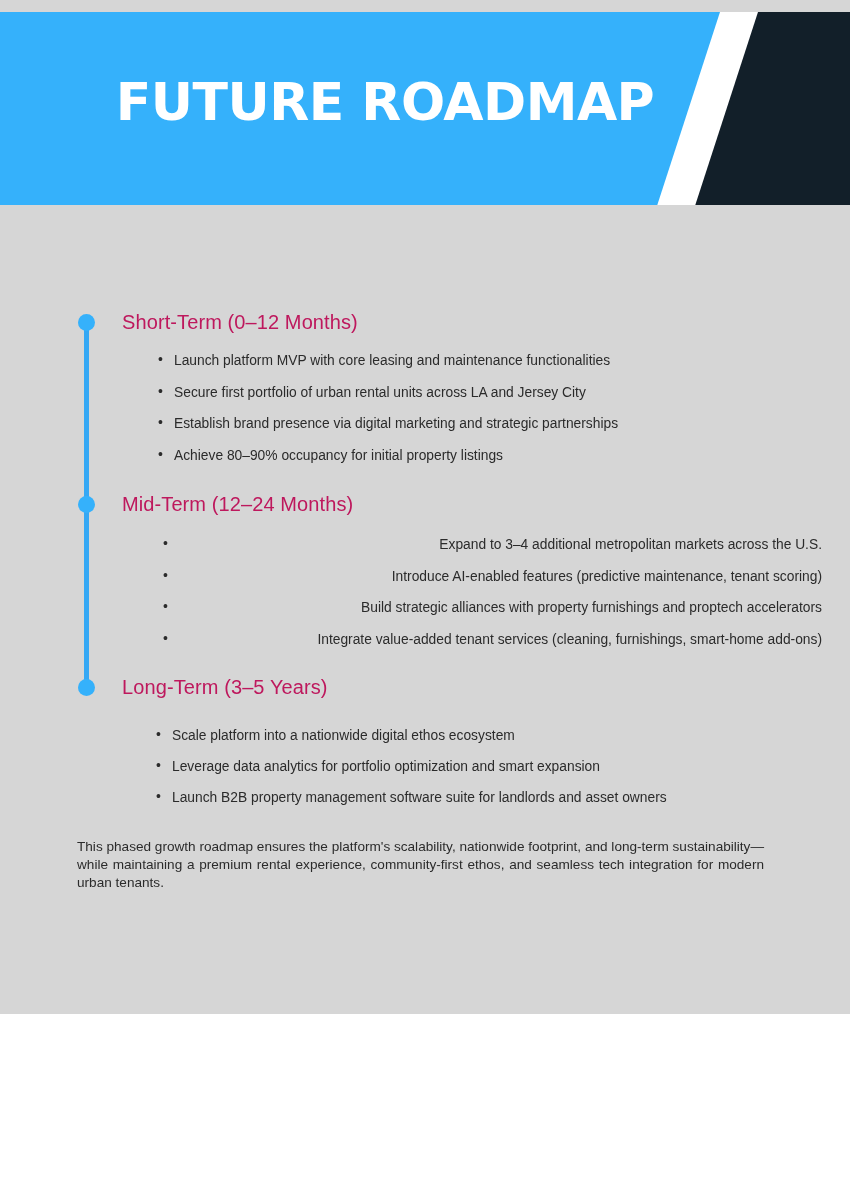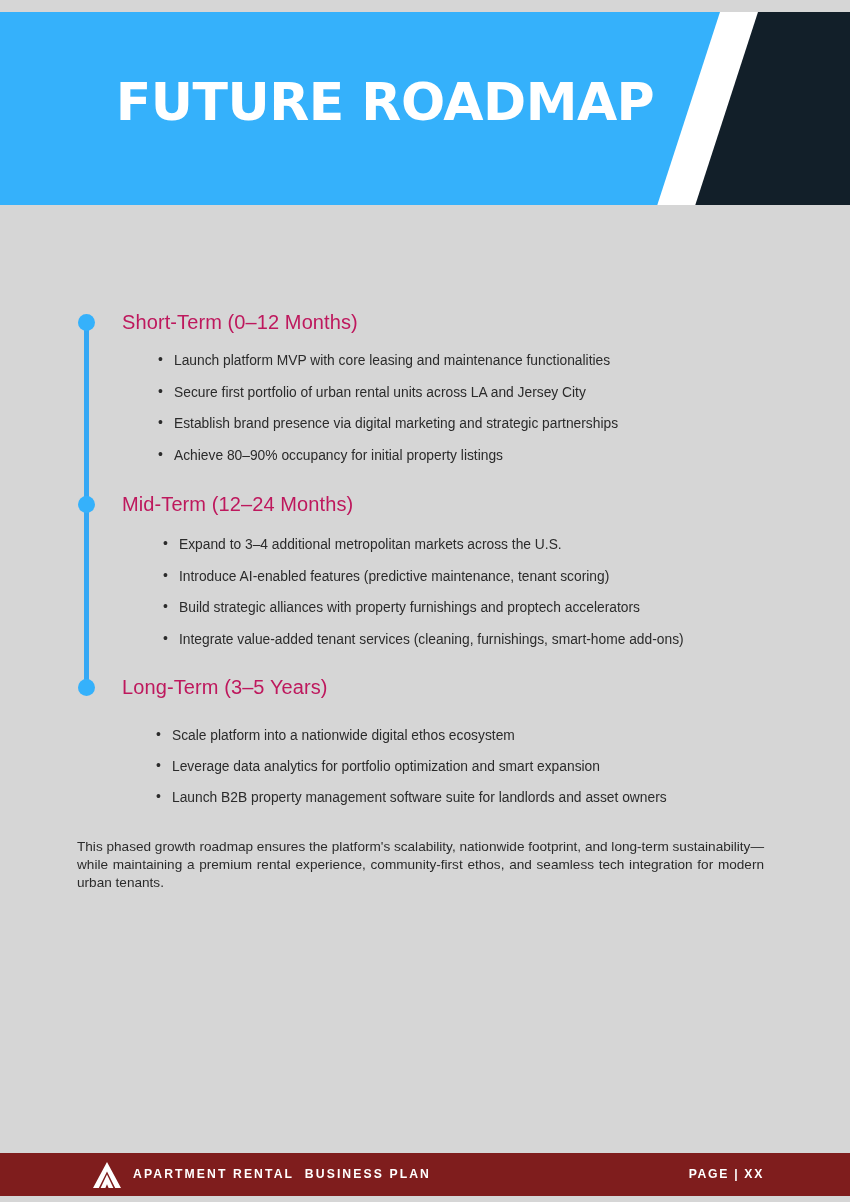--- a/index.html
+++ b/index.html
@@ -3,21 +3,21 @@
 <meta charset="utf-8">
 <style>
   html, body {
     margin: 0;
     padding: 0;
     background: #ffffff;
   }
   .page {
     position: relative;
     width: 850px;
-    height: 1202px;
+    height: 1014px;
     background: #d6d6d6;
     overflow: hidden;
     font-family: "Liberation Sans", sans-serif;
   }
 
   
   .header {
     position: absolute;
     left: 0;
     top: 12px;
@@ -121,21 +121,21 @@
   }
   .phase-1 .phase-title { margin-bottom: 18px; }
   .phase-2 .phase-title { margin-bottom: 20px; }
   .phase-3 .phase-title { margin-bottom: 28px; }
 
   ul.bullets {
     margin: 0;
     padding: 0 0 0 52px;
     list-style: none;
   }
-  .phase-2 ul.bullets { padding-left: 57px; }
+  .phase-2 ul.bullets { padding-left: 57px; text-align: right; }
   .phase-3 ul.bullets { padding-left: 50px; }
 
   ul.bullets li {
     position: relative;
     color: #2b2b2b;
     font-size: 13.8px;
     line-height: 1.25;
     margin-bottom: 14.5px;
     white-space: nowrap;
   }

